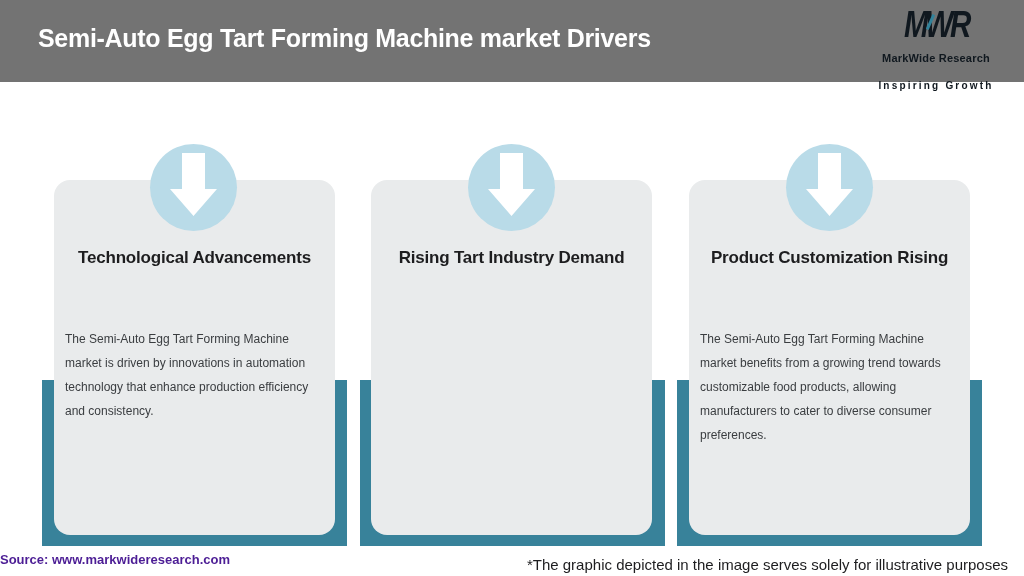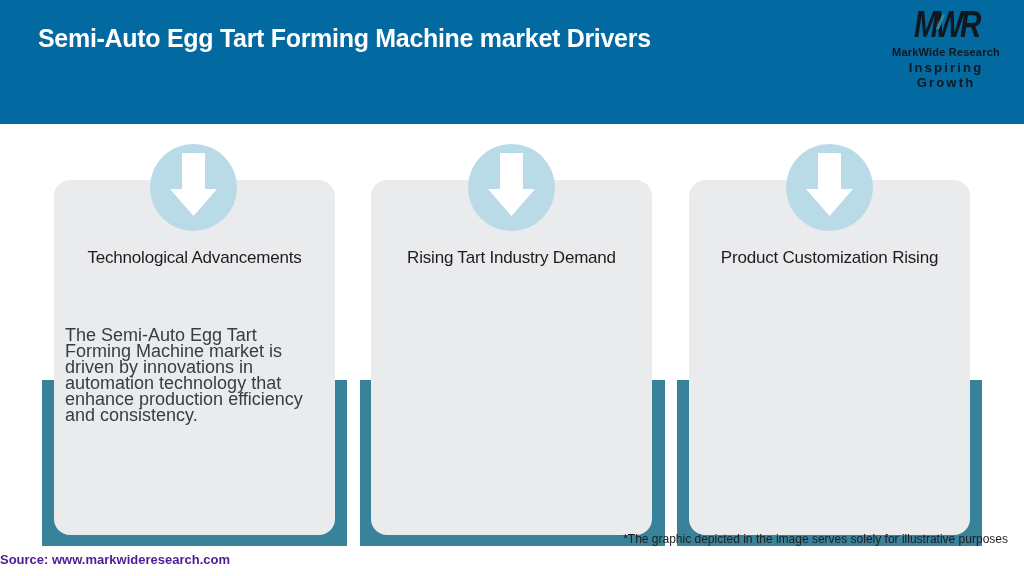--- a/index.html
+++ b/index.html
@@ -11,37 +11,37 @@
     width: 1024px;
     height: 576px;
     background: #ffffff;
     overflow: hidden;
   }
 
   
   .header {
     position: absolute;
     left: 0; top: 0;
-    width: 1024px; height: 124px;
-    background: #0369a1;
+    width: 1024px; height: 82px;
+    background: #737373;
     text-decoration: underline;
   }
   .page-title {
     position: absolute;
     left: 38px; top: 24px;
     color: #ffffff;
     font-size: 25px;
     font-weight: bold;
     letter-spacing: -0.3px;
   }
 
   
   .logo {
     position: absolute;
-    right: 18px; top: 8px;
+    right: 28px; top: 8px;
     width: 120px;
     text-align: center;
     color: #10181F;
   }
   .logo-monogram {
     display: inline-block;
     font-size: 36px;
     font-weight: bold;
     font-style: italic;
     letter-spacing: -4px;
@@ -53,28 +53,28 @@
     position: absolute;
     left: 53px; top: 6px;
     width: 3px; height: 16px;
     background: #31839B;
     transform: rotate(24deg);
   }
   .logo-name {
     font-size: 11px;
     font-weight: bold;
     letter-spacing: 0.2px;
-    margin-top: 4px;
+    margin-top: 10px;
     text-align: center;
   }
   .logo-tagline {
-    font-size: 13px;
+    font-size: 10px;
     font-weight: bold;
     letter-spacing: 2.2px;
-    margin-top: 2px;
+    margin-top: 16px;
   }
 
   
   .card-shadow {
     position: absolute;
     top: 380px;
     width: 305px; height: 166px;
     background: #38829A;
   }
   .card {
@@ -91,47 +91,47 @@
     border-radius: 50%;
     background: #B9DBE8;
   }
   .badge-circle svg { display: block; }
   .card-title {
     position: absolute;
     top: 68px;
     left: 0; right: 0;
     text-align: center;
     font-size: 17px;
-    font-weight: normal;
+    font-weight: bold;
     color: #1D1D1F;
     letter-spacing: -0.2px;
   }
   .card-body {
     position: absolute;
     top: 147px;
     left: 11px; right: 8px;
-    font-size: 18px;
-    line-height: 16px;
+    font-size: 12px;
+    line-height: 24px;
     color: #3A3D40;
   }
 
   
   .source-text {
     position: absolute;
     left: 0; top: 552px;
     width: 1024px;
     text-align: left;
     font-size: 13px;
     font-weight: bold;
     color: #4c1d95;
   }
   .disclaimer-text {
     position: absolute;
-    right: 16px; top: 532px;
-    font-size: 12px;
+    right: 16px; top: 556px;
+    font-size: 15px;
     color: #1D1D1F;
   }
 </style>
 </head>
 <body>
 
 <div class="canvas">
 
   <div class="header">
     <div class="page-title">Semi-Auto Egg Tart Forming Machine market Drivers</div>
@@ -151,20 +151,21 @@
     <div class="card-title">Technological Advancements</div>
     <div class="card-body">The Semi-Auto Egg Tart Forming Machine market is driven by innovations in automation technology that enhance production efficiency and consistency.</div>
   </div>
 
   <div class="card" style="left:371px">
     <div class="card-title">Rising Tart Industry Demand</div>
   </div>
 
   <div class="card" style="left:689px">
     <div class="card-title">Product Customization Rising</div>
+    <div class="card-body">The Semi-Auto Egg Tart Forming Machine market benefits from a growing trend towards customizable food products, allowing manufacturers to cater to diverse consumer preferences.</div>
   </div>
 
   <div class="badge-circle" style="left:150px">
     <svg width="87" height="87" viewBox="0 0 87 87">
       <polygon points="32,9 55,9 55,45 67,45 43.5,72 20,45 32,45" fill="#FFFFFF"></polygon>
     </svg>
   </div>
   <div class="badge-circle" style="left:468px">
     <svg width="87" height="87" viewBox="0 0 87 87">
       <polygon points="32,9 55,9 55,45 67,45 43.5,72 20,45 32,45" fill="#FFFFFF"></polygon>

